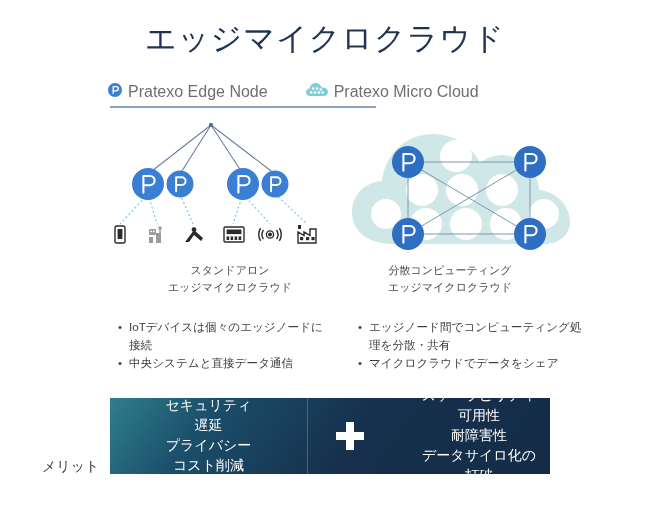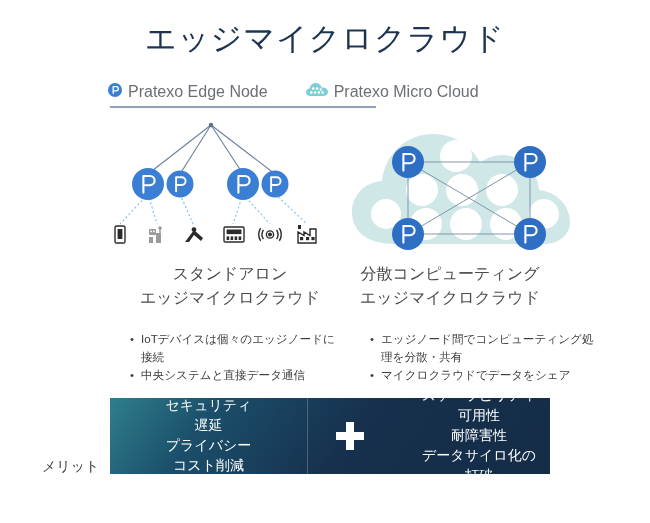--- a/index.html
+++ b/index.html
@@ -35,29 +35,29 @@
     position:absolute;left:110px;top:106px;width:266px;height:2px;
     background:#8fa3b8;
   }
 
   
   .diagram{position:absolute;}
   #left-diagram{left:95px;top:112px;width:250px;height:140px;}
   #right-diagram{left:340px;top:112px;width:245px;height:145px;}
 
   .caption{
-    position:absolute;text-align:center;font-size:16px;color:#4a4a4a;
+    position:absolute;text-align:center;font-size:11px;color:#4a4a4a;
     line-height:1.5;width:230px;
   }
   #left-caption{left:115px;top:262px;}
   #right-caption{left:335px;top:262px;}
 
   .bullets{
     position:absolute;font-size:11.6px;color:#3d3d3d;line-height:1.52;
-    list-style:none;margin:12px;padding:0;
+    list-style:none;margin:0;padding:0;
   }
   #left-bullets{left:118px;top:318px;width:215px;}
   #right-bullets{left:358px;top:318px;width:230px;}
   .bullets li{
     position:relative;padding-left:11px;margin-bottom:1px;
     text-indent:0;
   }
   .bullets li:before{
     content:"\2022";position:absolute;left:0;top:0;color:#3d3d3d;
   }

